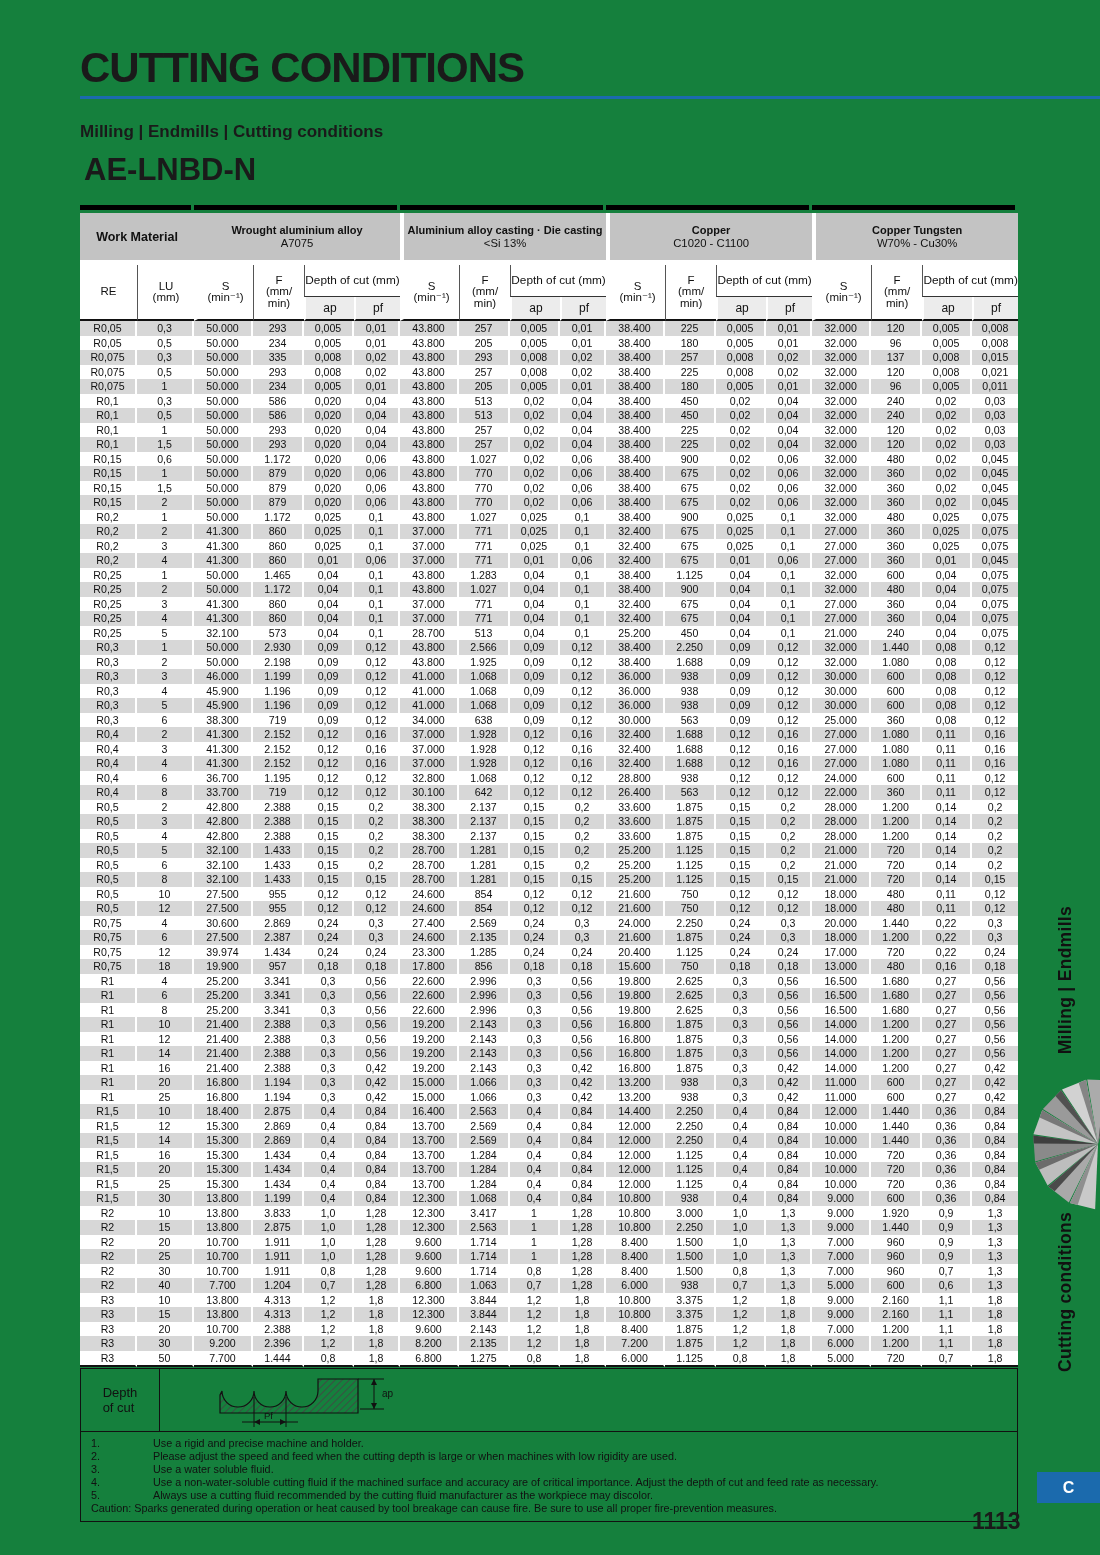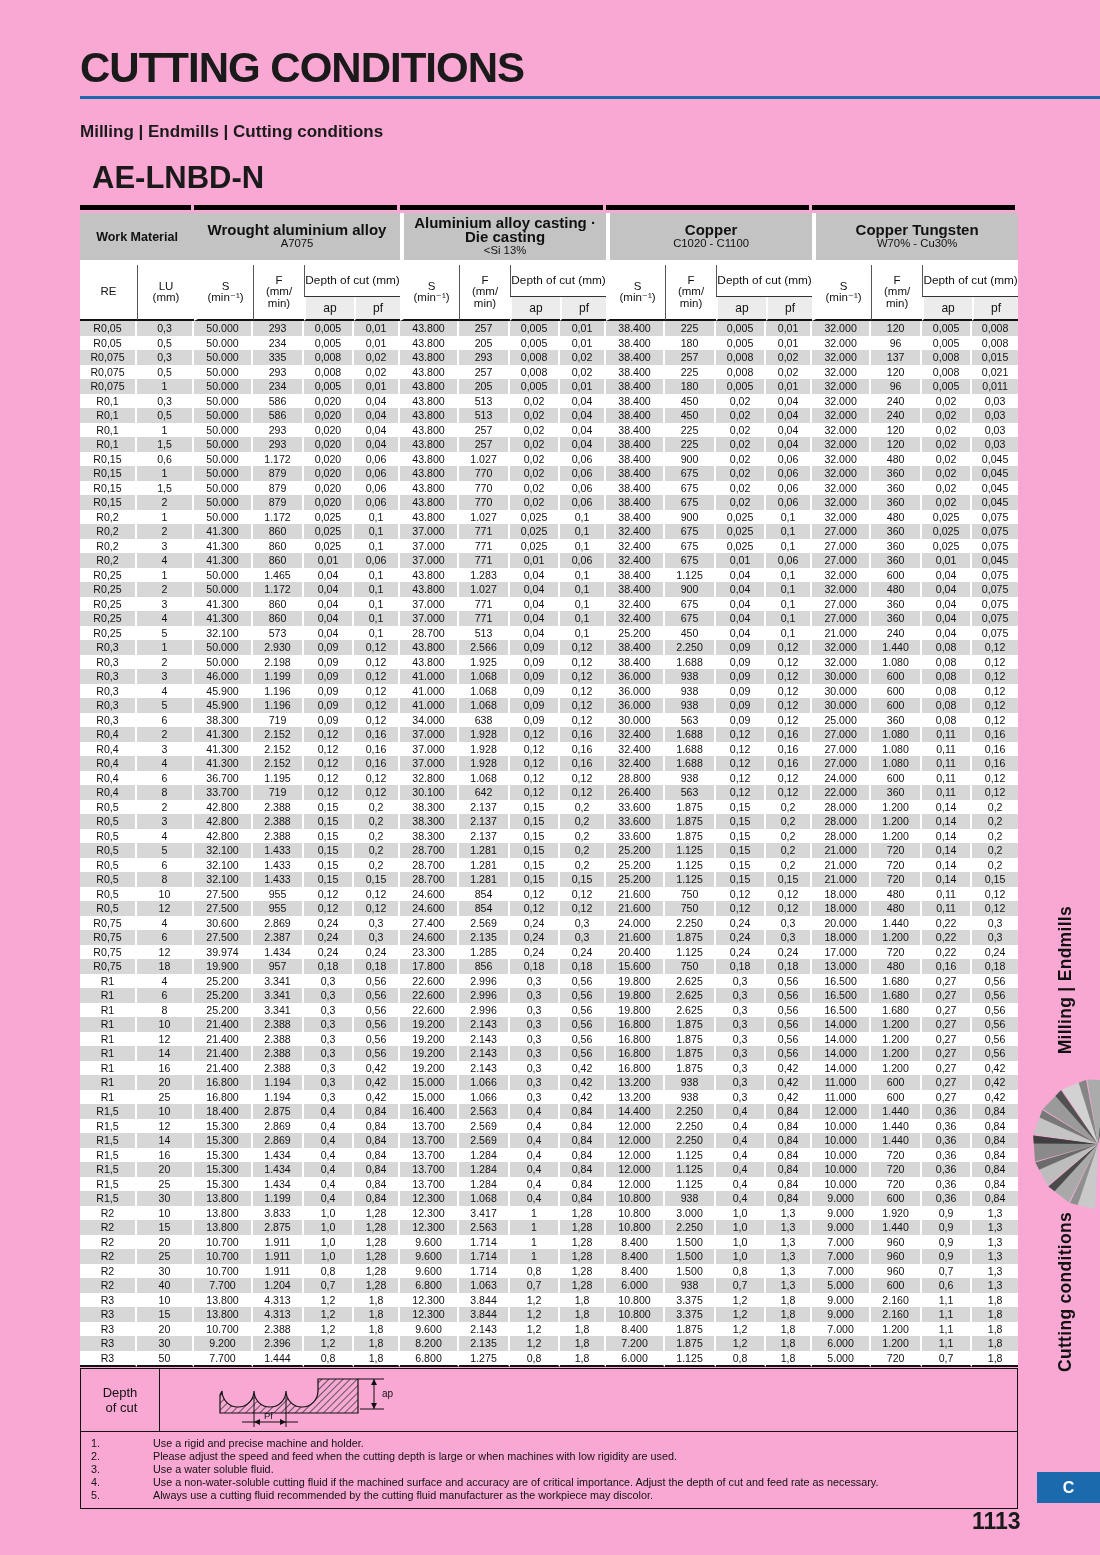--- a/index.html
+++ b/index.html
@@ -1,40 +1,40 @@
 <!DOCTYPE html>
 <html><head>
 <meta charset="utf-8">
 <style>
   html,body{margin:0;padding:0;background:#fff;}
-  .page{position:relative;width:1100px;height:1555px;background:#f9a8d4;
+  .page{position:relative;width:1100px;height:1555px;background:#15803d;
         font-family:"Liberation Sans","DejaVu Sans",sans-serif;color:#111;overflow:hidden;}
 
   
   .main-title{margin:0;position:absolute;left:80px;top:44px;font-size:42px;font-weight:900;
               letter-spacing:-1px;color:#1a1a1a;white-space:nowrap;}
   .title-rule{position:absolute;left:80px;top:96px;width:1020px;height:3px;background:#1b6aad;}
   .breadcrumb{position:absolute;left:80px;top:102px;font-size:17px;font-weight:bold;color:#1a1a1a;margin-top:20px;}
-  .product-title{margin:12px;position:absolute;left:80px;top:148px;font-size:31px;font-weight:900;color:#1a1a1a;}
+  .product-title{margin:4px;position:absolute;left:80px;top:148px;font-size:31px;font-weight:900;color:#1a1a1a;}
 
   
   .tickbar{position:absolute;left:80px;top:205px;width:938px;display:flex;gap:3px;}
   .tickbar div{height:5px;background:#000;}
   .tickbar .t0{width:111px}.tickbar .t1,.tickbar .t2,.tickbar .t3{width:203px}.tickbar .t4{width:203px}
 
   
   table.cc{position:absolute;left:80px;top:213px;width:938px;border-collapse:separate;border-spacing:0;
            table-layout:fixed;}
   table.cc th,table.cc td{box-sizing:border-box;padding:0;text-align:center;vertical-align:middle;}
   col.c-re{width:57px}col.c-lu{width:57px}col.c-s{width:59px}col.c-f{width:51px}
   col.c-ap{width:50px}col.c-pf{width:46px}
 
   tr.h1 th{height:52px;background:#c3c3c3;border-bottom:5px solid #fff;}
   tr.h1 th.grp{border-left:4px solid #fff;margin-top:32px;}
-  .g-name{display:block;font-size:15px;font-weight:bold;line-height:14px;}
+  .g-name{display:block;font-size:11px;font-weight:bold;line-height:14px;}
   .g-sub{display:block;font-size:11.3px;font-weight:normal;line-height:13px;}
   th.wm{font-size:12.5px;font-weight:bold;}
 
   tr.h2 th{height:32px;background:#fff;font-weight:normal;font-size:11.5px;line-height:11.5px;
            white-space:pre-line;border-left:1px solid #555;}
   tr.h2 th.gap{border-left:4px solid #fff;}
   tr.h2 th.span2{border-bottom:2px solid #111;}
   tr.h2 th.depth{border-bottom:1px solid #333;font-size:11.8px;}
   tr.h3 th{height:24px;background:#ececec;font-weight:normal;font-size:12px;
            border-bottom:2px solid #111;border-left:2px solid #fff;}
@@ -43,21 +43,21 @@
            white-space:nowrap;overflow:hidden;}
   tbody td:last-child{border-right:none;}
   tbody tr.odd td{background:#d7d7d7;}
   tbody tr.even td{background:#ffffff;}
   tbody tr:last-child td{border-bottom:2.5px solid #111;}
 
   
   .foot-box{position:absolute;left:80px;top:1368px;width:938px;border:1.5px solid #111;box-sizing:border-box;}
   .diagram-row{display:flex;height:62px;border-bottom:1.5px solid #111;}
   .depth-label{width:78px;border-right:1.2px solid #111;display:flex;align-items:center;justify-content:center;
-               font-size:13px;line-height:15px;text-align:right;white-space:pre-line;}
+               font-size:13px;line-height:15px;text-align:left;white-space:pre-line;}
   .diagram-wrap{flex:1;display:flex;align-items:center;padding-left:42px;}
   .notes{padding:5px 10px 6px 10px;font-size:10.8px;line-height:13px;color:#111;}
   .note-row{display:flex;}
   .note-num{width:18px;flex:none;}
   .note-text{flex:1;margin-left:44px;}
   .caution{margin-top:0;}
 
   
   .v-label{position:absolute;writing-mode:vertical-rl;transform:rotate(180deg);
            font-weight:bold;font-size:17.5px;color:#111;letter-spacing:.3px;white-space:nowrap;}
@@ -1659,20 +1659,21 @@
           </div>
           <div class="note-row">
             <span class="note-num">4.</span>
             <span class="note-text">Use a non-water-soluble cutting fluid if the machined surface and accuracy are of critical importance.  Adjust the depth of cut and feed rate as necessary.</span>
           </div>
           <div class="note-row">
             <span class="note-num">5.</span>
             <span class="note-text">Always use a cutting fluid recommended by the cutting fluid manufacturer as the workpiece may discolor.</span>
           </div>
         </div>
+      <div class="caution">Caution: Sparks generated during operation or heat caused by tool breakage can cause fire. Be sure to use all proper fire-prevention measures.</div>
     </div>
   </div>
 
   <div class="v-label" id="v-top">Milling | Endmills</div>
 
   <svg class="pinwheel" width="72" height="140" viewBox="0 0 72 140">
     <g transform="translate(70,68)">
       <g transform="rotate(104)">
           <path d="M0,0 L64,-13 L64,13 Z" fill="#c9c9c9"></path>
           <path d="M0,0 L64,5 L64,13 Z" fill="#8f8f8f"></path>

